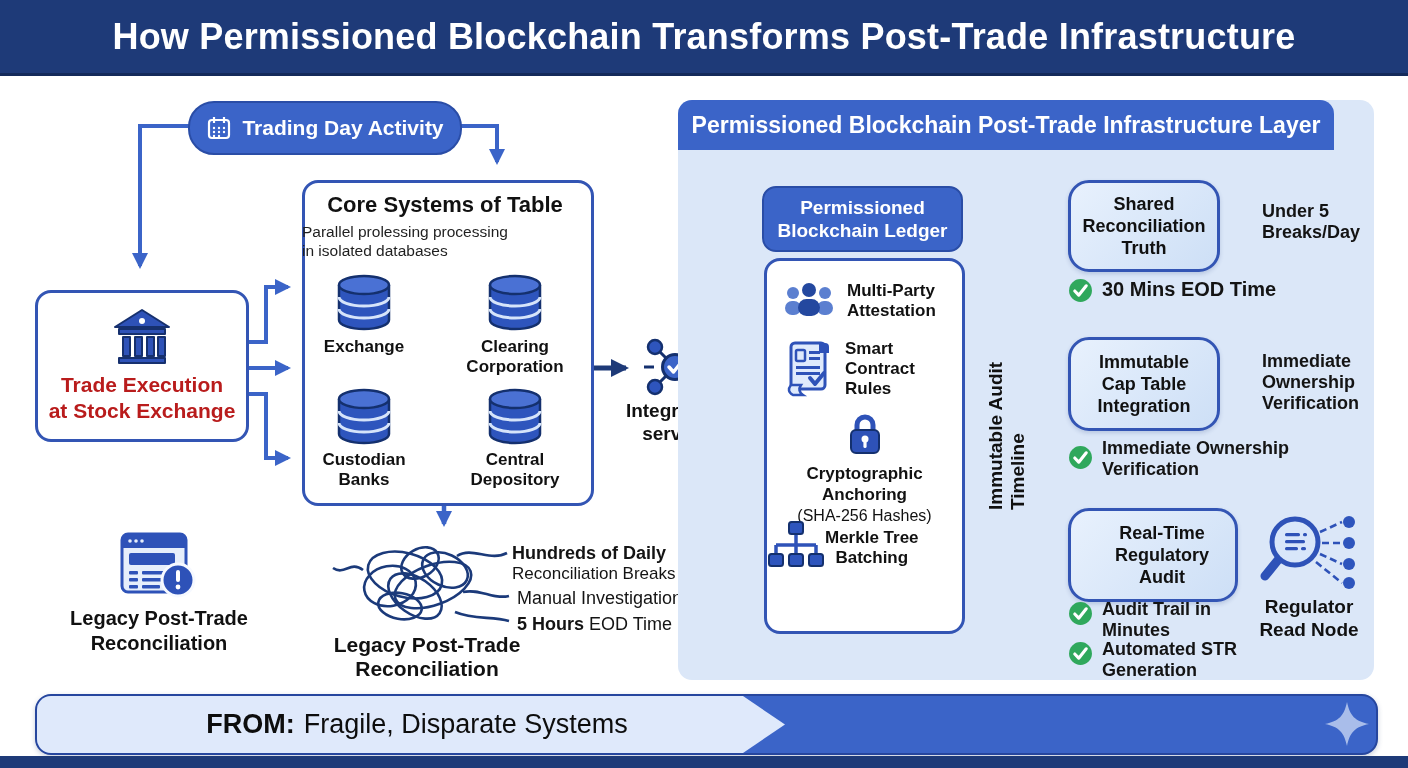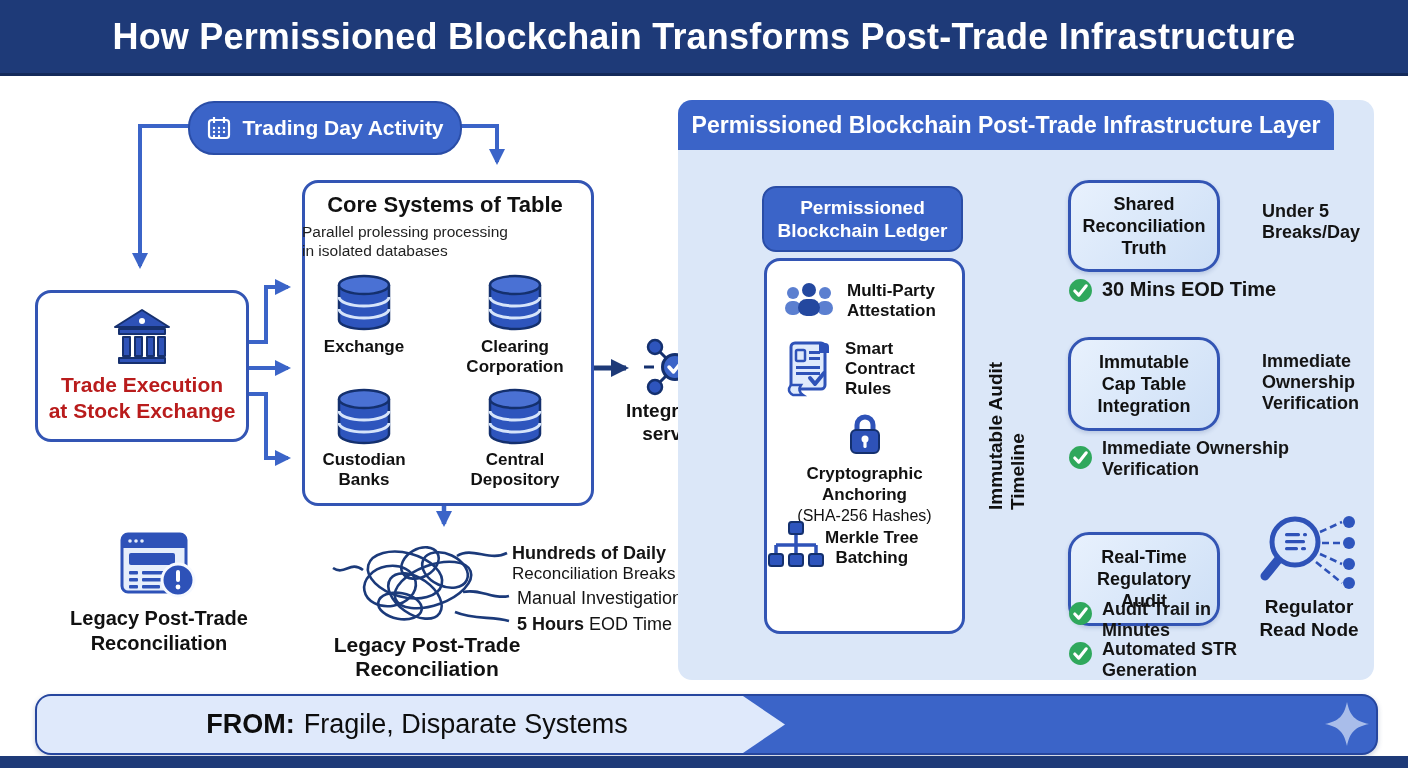--- a/index.html
+++ b/index.html
@@ -408,21 +408,21 @@
     <svg width="25" height="25" viewBox="0 0 24 24">
         <circle cx="12" cy="12" r="11" fill="#2fa85c"></circle>
         <path d="M6.5,12.5 l3.8,4 l7.2,-9" fill="none" stroke="#fff" stroke-width="3" stroke-linecap="round" stroke-linejoin="round"></path>
       </svg>
   </div>
   <div class="abs chktxt" style="left:1102px;top:438px;font-size:18px;">
     <div>Immediate Ownership</div>
     <div>Verification</div>
   </div>
 
-  <div class="abs obox col" style="top:532px;height:88px;">
+  <div class="abs obox col" style="top:508px;height:88px;padding-left:18px;">
     <div class="t">
       <div>Real-Time</div>
       <div>Regulatory</div>
       <div>Audit</div>
     </div>
   </div>
   <div class="abs" style="left:1258px;top:510px;">
     <svg width="104" height="84" viewBox="0 0 104 84">
         <g stroke="#2e52b8" stroke-width="2.6" stroke-dasharray="7,4" fill="none">
           <line x1="62" y1="22" x2="84" y2="12"></line>

